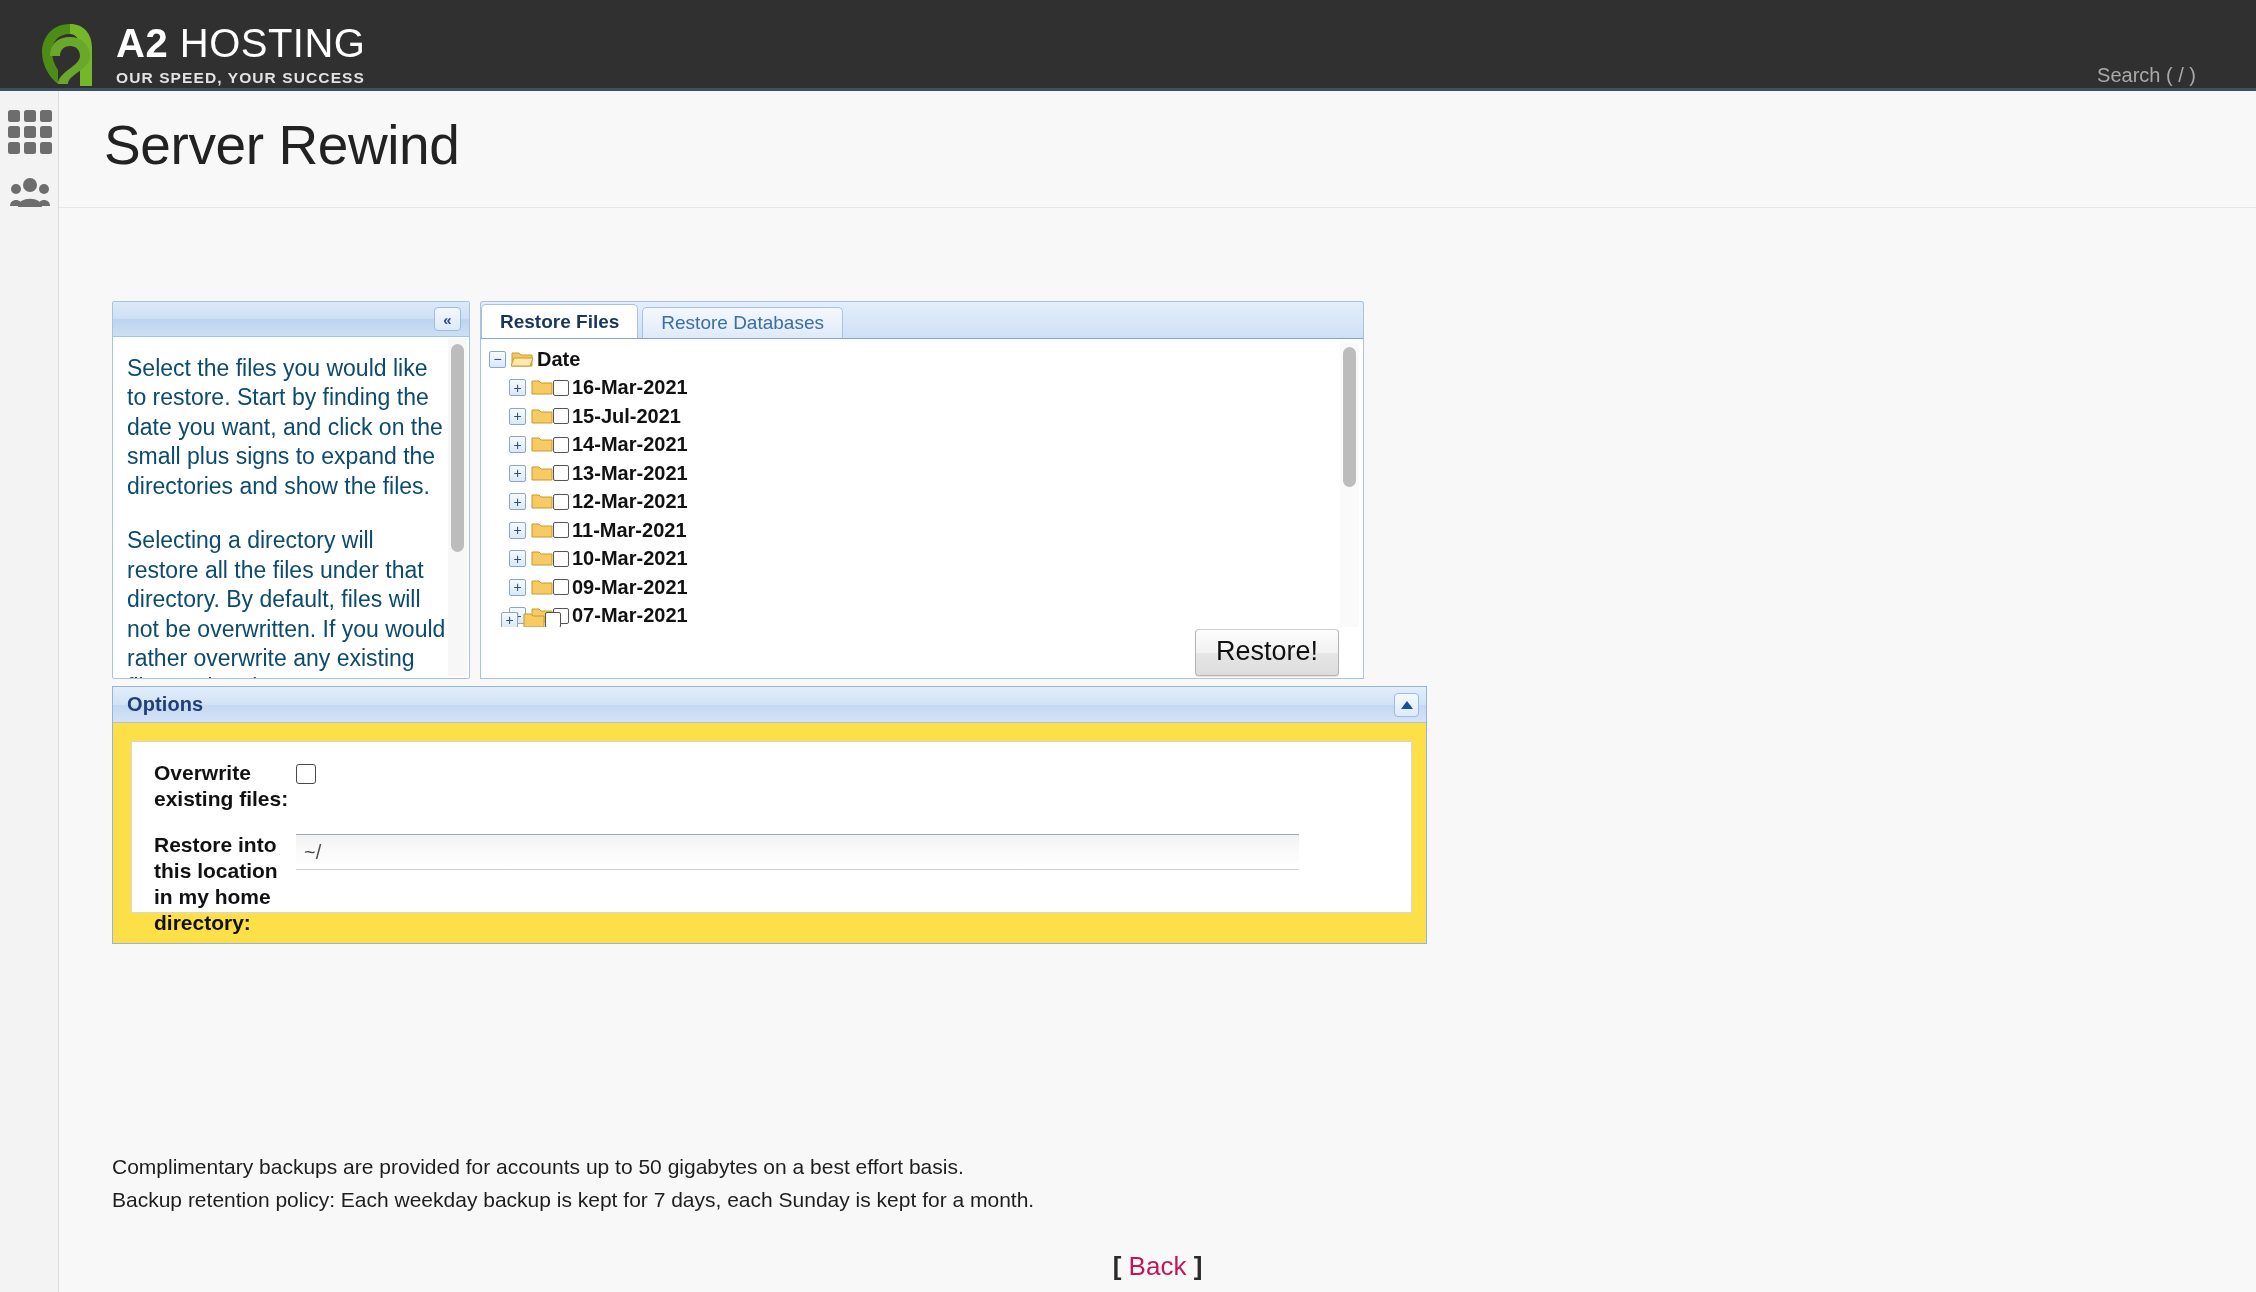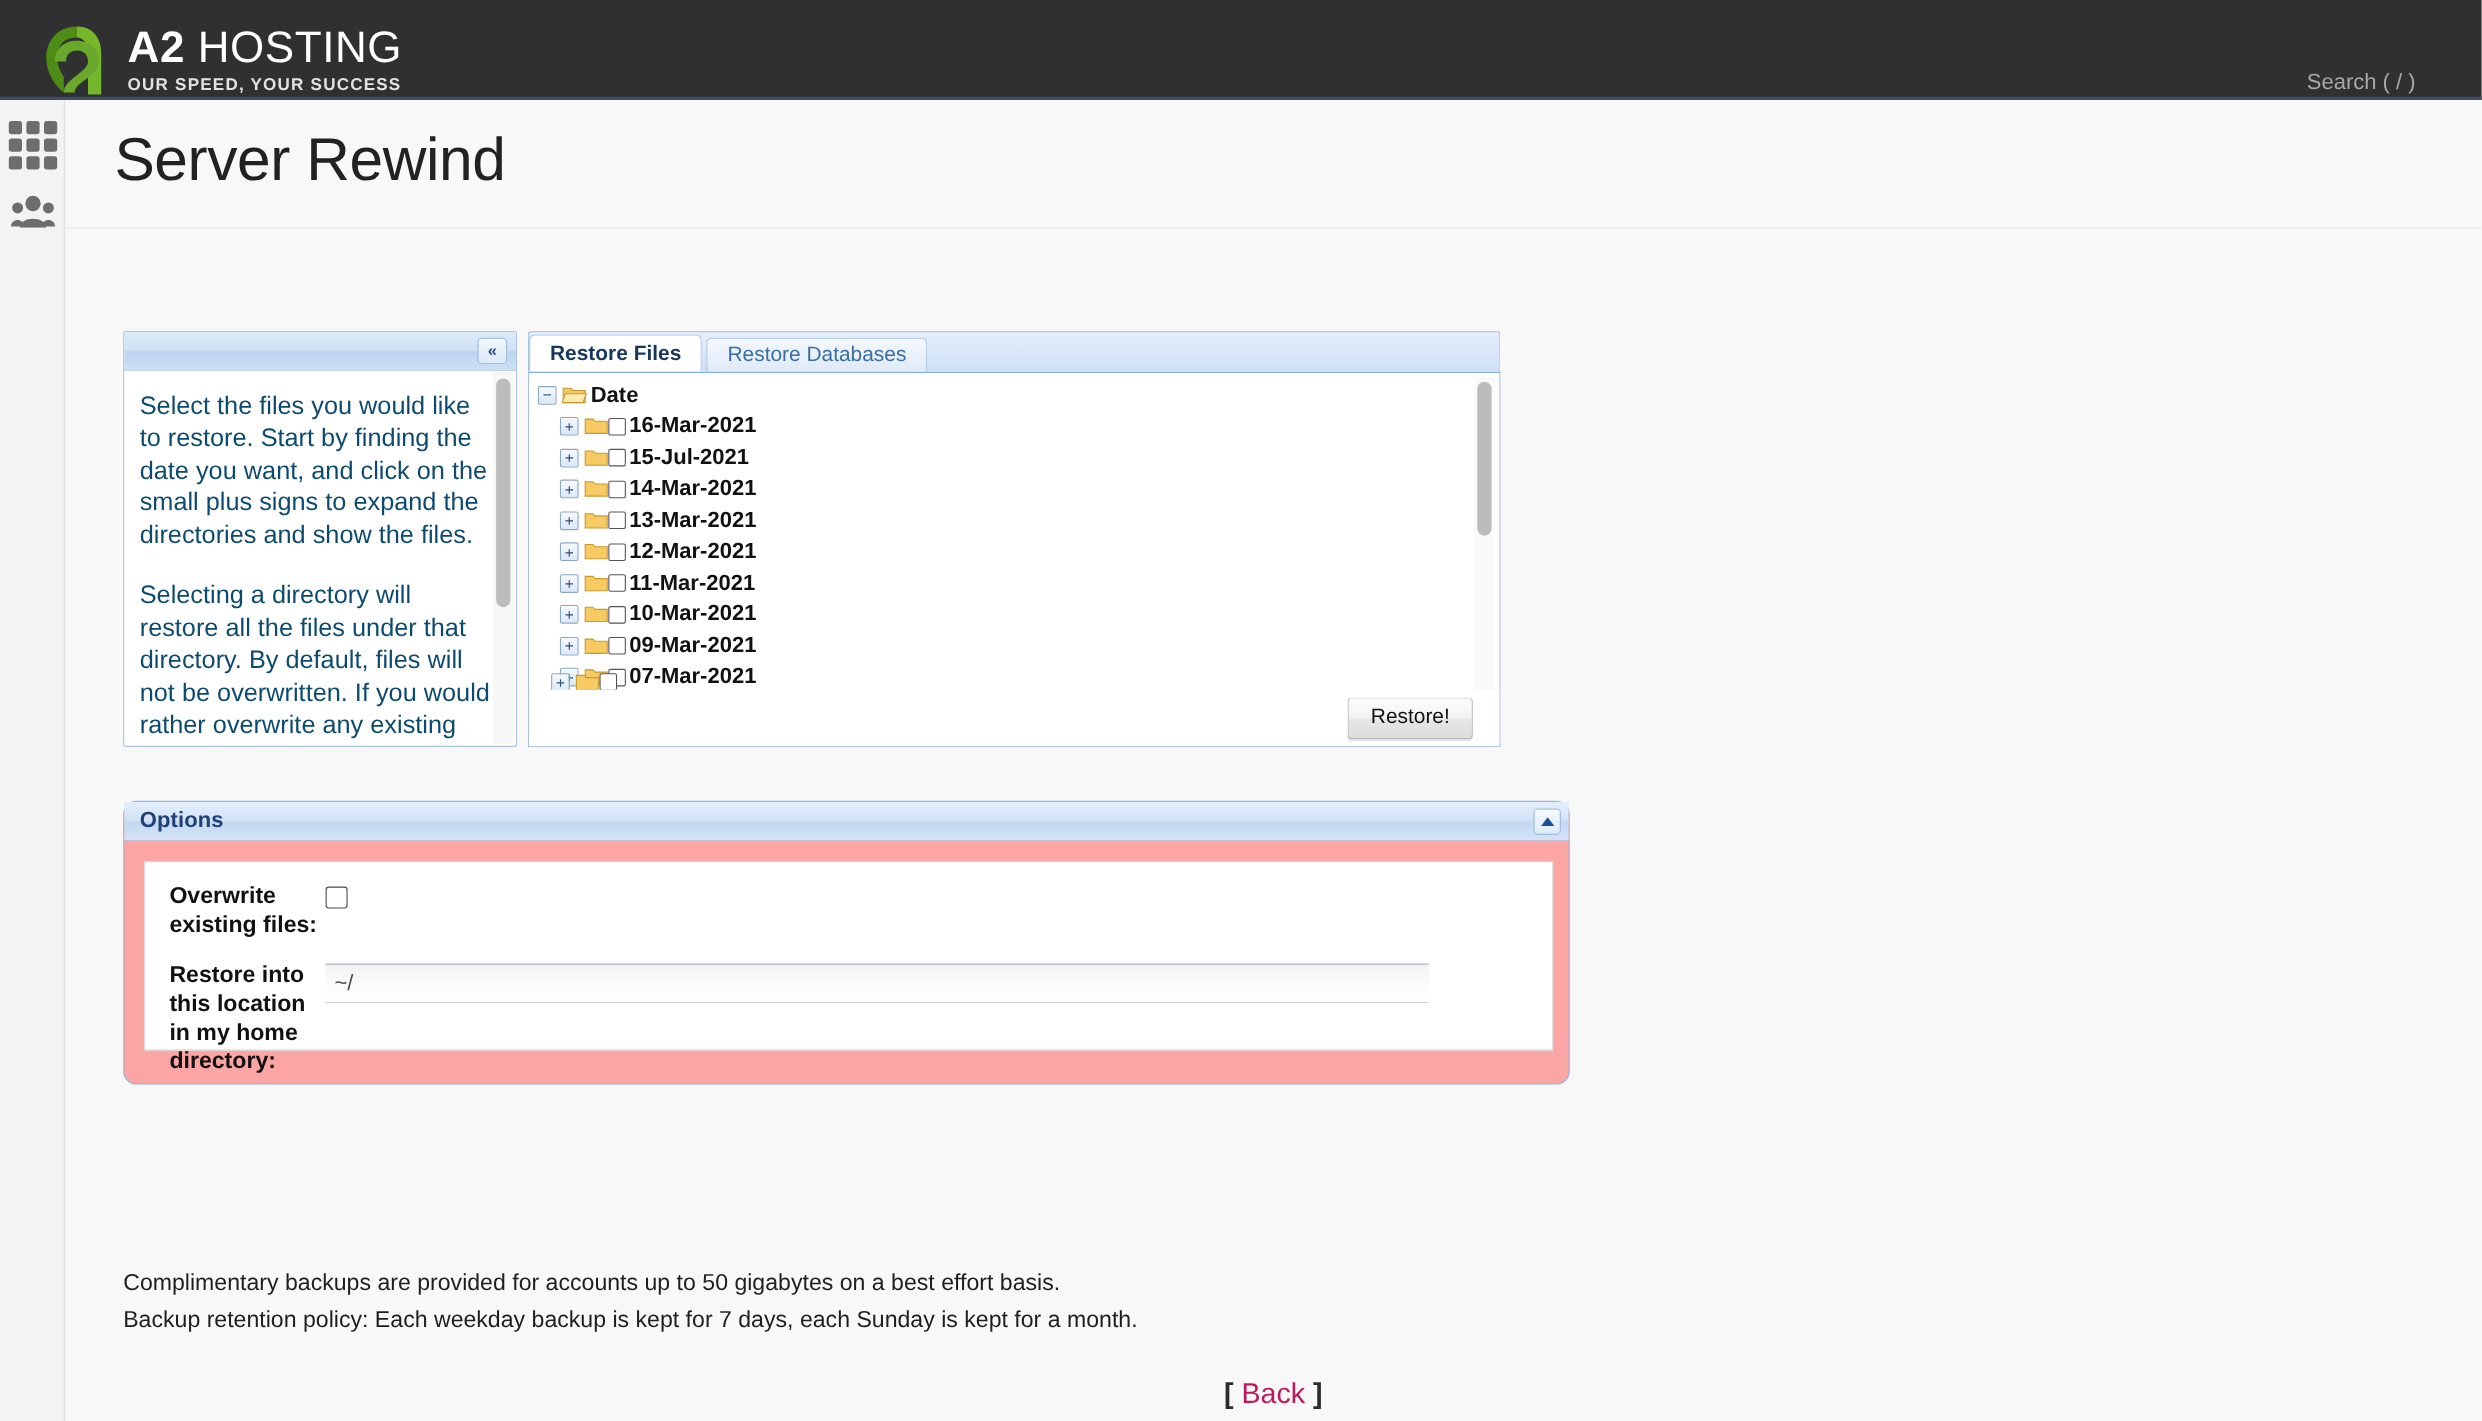--- a/index.html
+++ b/index.html
@@ -205,35 +205,34 @@
     position: absolute; bottom: 0; left: 0; right: 0; height: 51px;
     display: flex; align-items: center; justify-content: flex-end;
     padding-right: 24px;
     background: #fff;
   }
   .btn {
     border: 1px solid #b4b4b4;
     border-top: 1px solid #cfcfcf;
     border-radius: 4px;
     background: linear-gradient(to bottom, #fdfdfd 0%, #f2f2f2 50%, #e6e6e6 51%, #dddddd 100%);
-    font-size: 19px; color: #111;
+    font-size: 27px; color: #111;
     padding: 6px 20px 8px 20px;
     cursor: pointer;
     font-family: "Liberation Sans", sans-serif;
     box-shadow: 0 1px 1px rgba(0,0,0,.12);
   }
 
   
   .options-panel {
     position: absolute; left: 53px; top: 595px;
     width: 1315px; height: 258px;
     border: 1px solid #93b4dd;
-    background: #fca5a5;
-    border-radius: 12px;
-    margin-top: 42px;
+    background: #fde047;
+    border-radius: 0;
   }
   .options-head {
     height: 36px;
     background: linear-gradient(to bottom, #e3eefb 0%, #d2e2f6 50%, #c3d8f2 51%, #d5e3f7 100%);
     border-bottom: 1px solid #a8c3e0;
     display: flex; align-items: center;
     padding: 0 7px 0 14px;
   }
   .options-title {
     font-size: 20px; font-weight: bold; color: #1f3f77;

